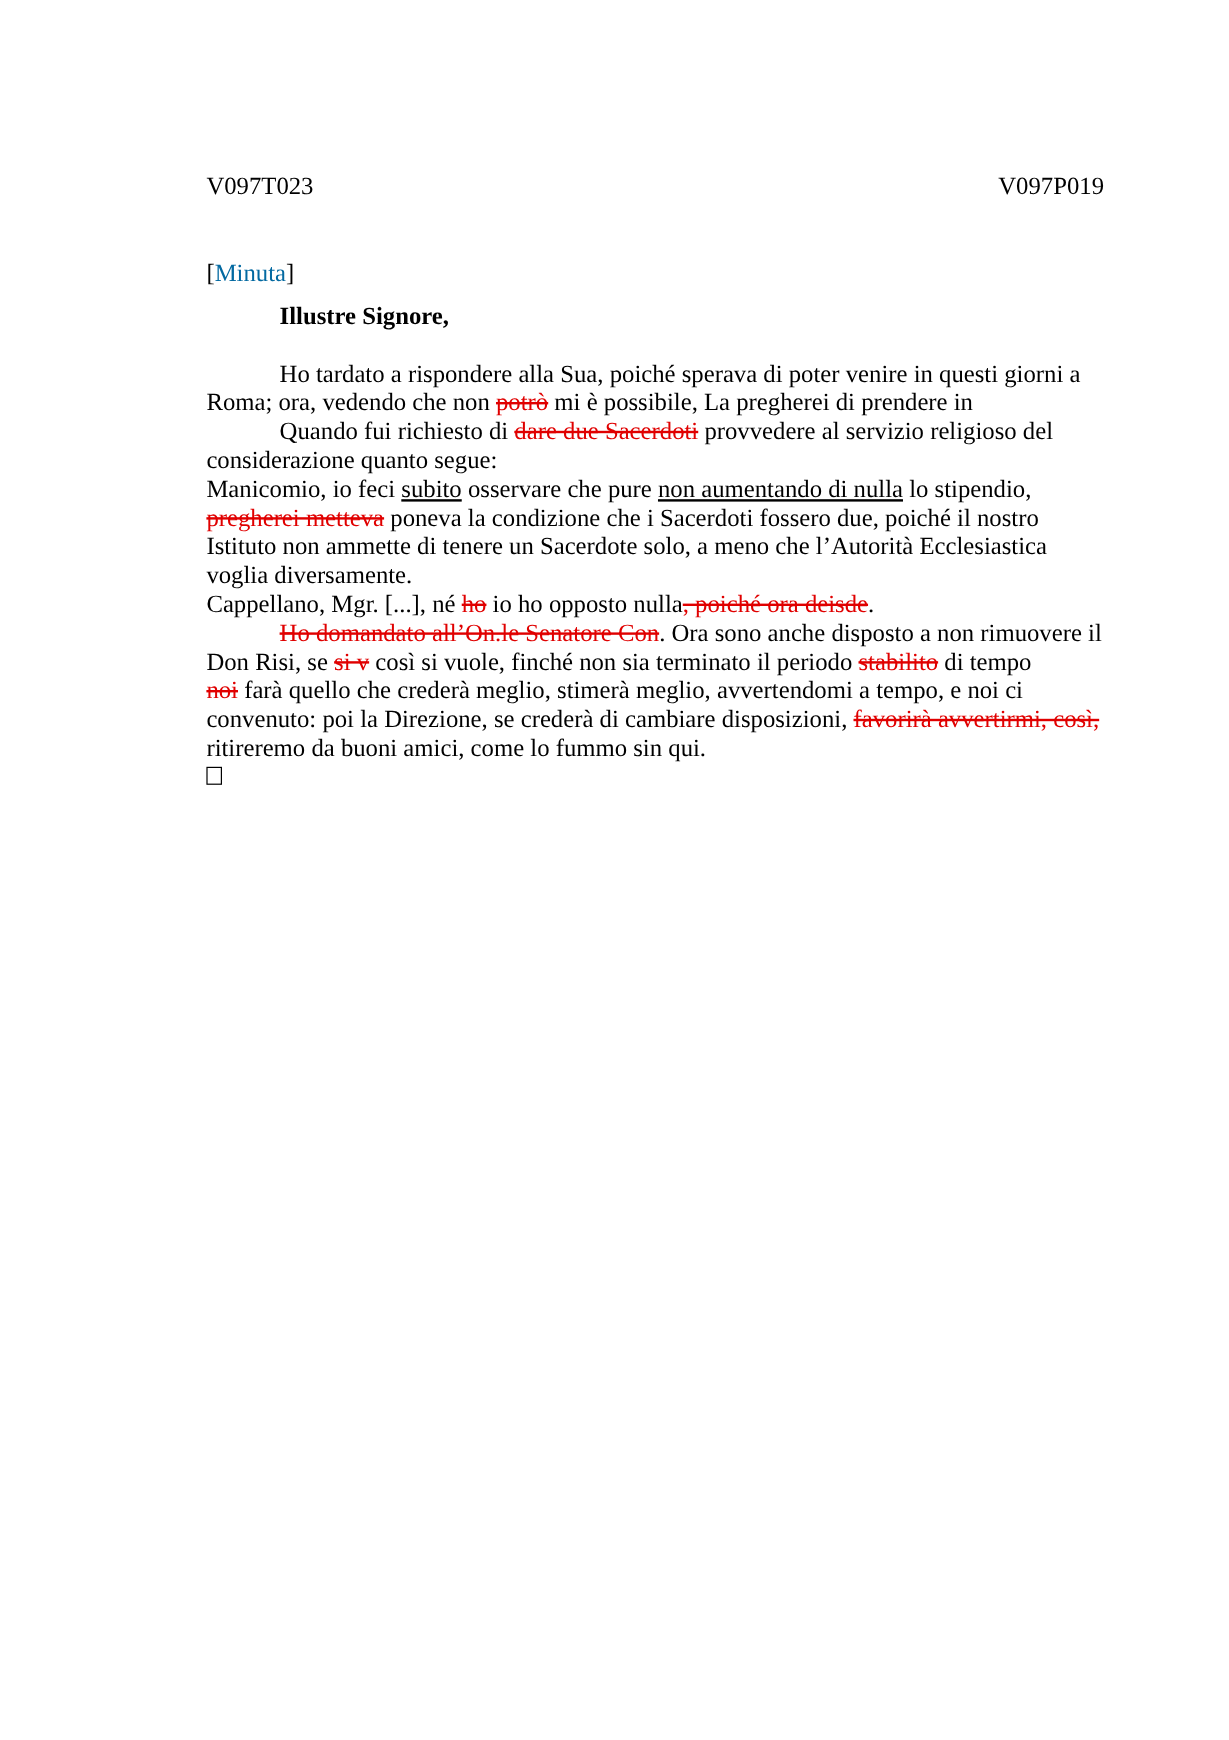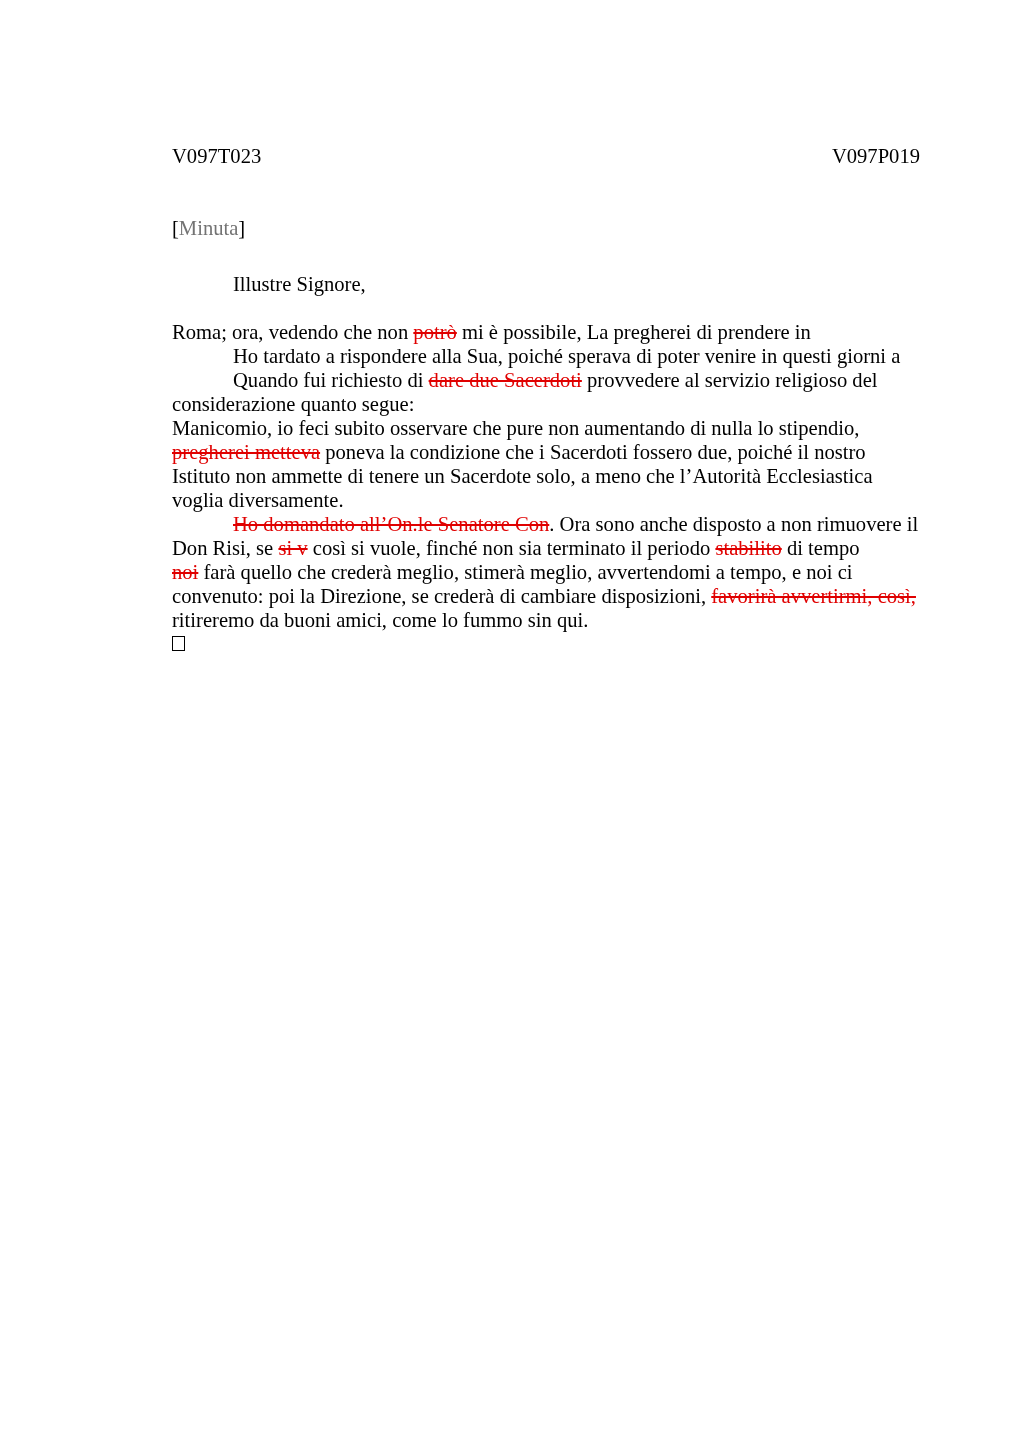--- a/index.html
+++ b/index.html
@@ -24,64 +24,66 @@
     background: #ffffff;
   }
   .header {
     display: flex;
     justify-content: space-between;
     white-space: nowrap;
   }
   .header .right-code {
   }
   .minuta { margin-top: 48px; }
-  .salutation { margin-top: 32px; }
+  .salutation { margin-top: 12px; font-weight: bold; }
   .letter { margin-top: 24px; }
   .line {
     white-space: nowrap;
     height: 24px;
   }
   .indent { padding-left: 61px; }
   .t-plain { color: #000000; }
   .t-del {
     color: #e00000;
     text-decoration: line-through;
     text-decoration-thickness: 2px;
   }
   .t-ul {
+    text-decoration: underline;
     text-decoration-thickness: 1.5px;
     text-underline-offset: 2px;
   }
-  .t-blue { color: #737373; }
+  .t-blue { color: #0369a1; }
   .t-box {
     display: inline-block;
     width: 11px;
     height: 13px;
     border: 1.7px solid #000000;
   }
 </style>
 </head>
 <body>
 
 <div class="page">
   <div class="header">
     <span class="left-code">V097T023</span>
     <span class="right-code">V097P019</span>
   </div>
   <div class="line minuta"><span class="t-plain">[</span><span class="t-blue">Minuta</span><span class="t-plain">]</span></div>
   <div class="line salutation indent">Illustre Signore,</div>
   <div class="letter" id="letter-body">
+      <div class="line indent"><span class="t-plain">Ho tardato a rispondere alla Sua, poiché sperava di poter venire in questi giorni a</span></div>
       <div class="line"><span class="t-plain">Roma; ora, vedendo che non </span><span class="t-del">potrò</span><span class="t-plain"> mi è possibile, La pregherei di prendere in</span></div>
-      <div class="line indent"><span class="t-plain">Ho tardato a rispondere alla Sua, poiché sperava di poter venire in questi giorni a</span></div>
       <div class="line indent"><span class="t-plain">Quando fui richiesto di </span><span class="t-del">dare due Sacerdoti</span><span class="t-plain"> provvedere al servizio religioso del</span></div>
       <div class="line"><span class="t-plain">considerazione quanto segue:</span></div>
       <div class="line"><span class="t-plain">Manicomio, io feci </span><span class="t-ul">subito</span><span class="t-plain"> osservare che pure </span><span class="t-ul">non aumentando di nulla</span><span class="t-plain"> lo stipendio,</span></div>
       <div class="line"><span class="t-del">pregherei metteva</span><span class="t-plain"> poneva la condizione che i Sacerdoti fossero due, poiché il nostro</span></div>
       <div class="line"><span class="t-plain">Istituto non ammette di tenere un Sacerdote solo, a meno che l’Autorità Ecclesiastica</span></div>
       <div class="line"><span class="t-plain">voglia diversamente.</span></div>
+      <div class="line"><span class="t-plain">Cappellano, Mgr. [...], né </span><span class="t-del">ho</span><span class="t-plain"> io ho opposto nulla</span><span class="t-del">, poiché ora deisde</span><span class="t-plain">.</span></div>
       <div class="line indent"><span class="t-del">Ho domandato all’On.le Senatore Con</span><span class="t-plain">. Ora sono anche disposto a non rimuovere il</span></div>
       <div class="line"><span class="t-plain">Don Risi, se </span><span class="t-del">si v</span><span class="t-plain"> così si vuole, finché non sia terminato il periodo </span><span class="t-del">stabilito</span><span class="t-plain"> di tempo</span></div>
       <div class="line"><span class="t-del">noi</span><span class="t-plain"> farà quello che crederà meglio, stimerà meglio, avvertendomi a tempo, e noi ci</span></div>
       <div class="line"><span class="t-plain">convenuto: poi la Direzione, se crederà di cambiare disposizioni, </span><span class="t-del">favorirà avvertirmi, così,</span></div>
       <div class="line"><span class="t-plain">ritireremo da buoni amici, come lo fummo sin qui.</span></div>
       <div class="line"><span class="t-box"></span></div>
     </div>
 </div>
 
 </body></html>

